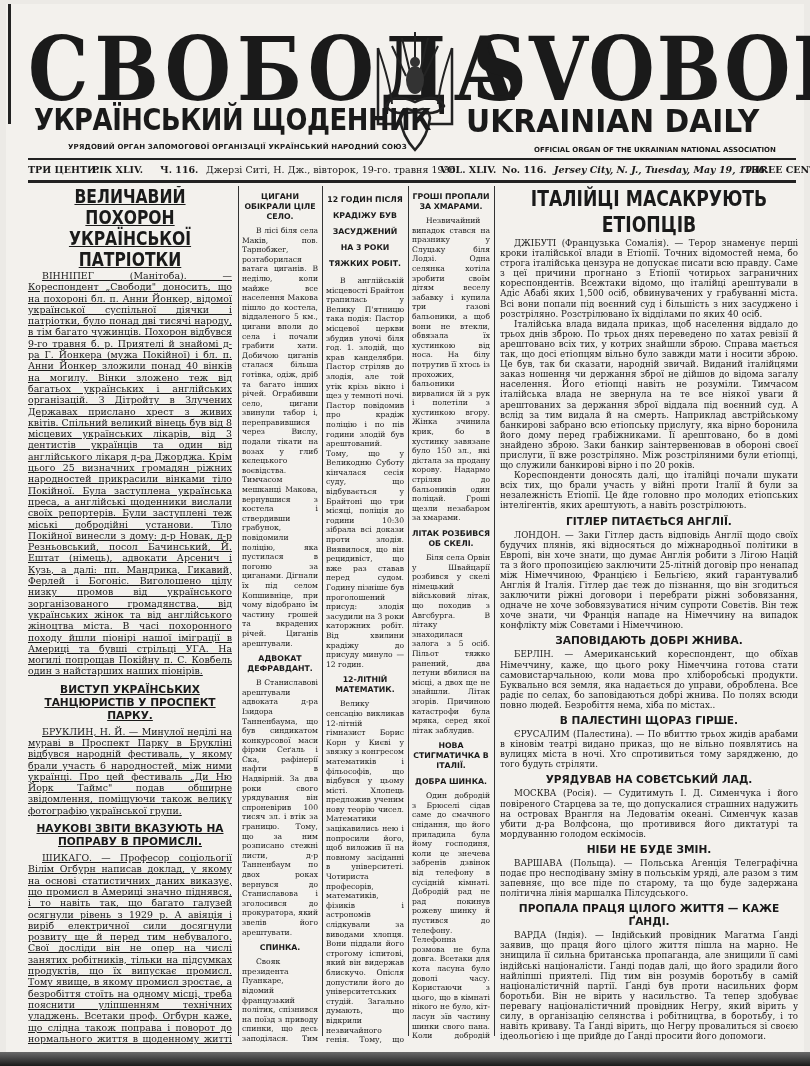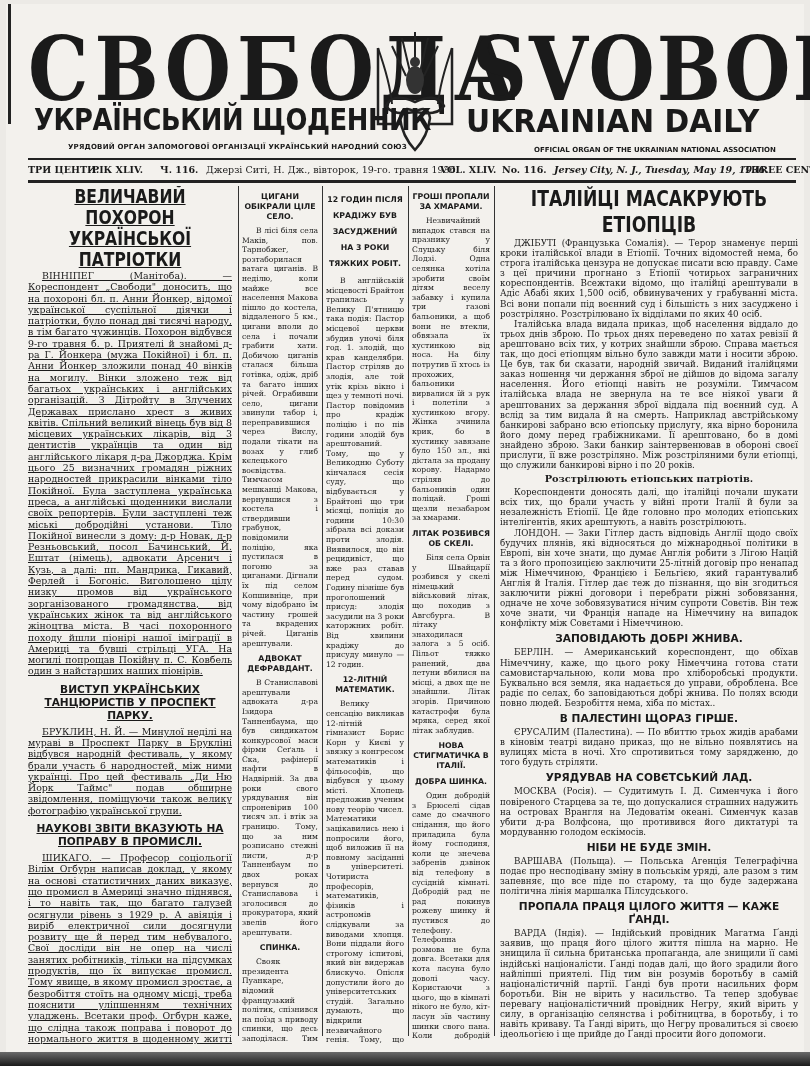--- a/index.html
+++ b/index.html
@@ -148,24 +148,24 @@
 
   <div class="col" style="left:494px; width:298px; height:858px; font-size:8.7px; line-height:10.1px;">
     <div>
       <h2 class="h-big" style="font-size:21px;line-height:26px;">ІТАЛІЙЦІ МАСАКРУЮТЬ ЕТІОПЦІВ</h2>
       <p>ДЖІБУТІ (Французька Сомалія). — Терор знаменує перші кроки італійської влади в Етіопії. Точних відомостей нема, бо строга італійська цензура не допускає писати всю правду. Саме з цеї причини прогнано з Етіопії чотирьох заграничних кореспондентів. Всежтаки відомо, що італійці арештували в Адіс Абабі яких 1,500 осіб, обвинувачених у грабуванні міста. Всі вони попали під воєнний суд і більшість з них засуджено і розстріляно. Розстрілювано їх відділами по яких 40 осіб.</p>
     </div>
     <div>
       <p>Італійська влада видала приказ, щоб населення віддало до трьох днів зброю. По трьох днях переведено по хатах ревізії й арештовано всіх тих, у котрих знайшли зброю. Справа мається так, що досі етіопцям вільно було завжди мати і носити зброю. Це був, так би сказати, народній звичай. Виданий італійцями заказ ношення чи держання зброї не дійшов до відома загалу населення. Його етіопці навіть не розуміли. Тимчасом італійська влада не звернула на те все ніякої уваги й арештованих за держання зброї віддала під воєнний суд. А вслід за тим видала й на смерть. Наприклад австрійському банкирові забрано всю етіопську прислугу, яка вірно боронила його дому перед грабіжниками. Її арештовано, бо в домі знайдено зброю. Заки банкир заінтервенював в обороні своєї прислуги, її вже розстріляно. Між розстріляними були етіопці, що служили банкирові вірно і по 20 років.</p>
     </div>
     <div>
-      <h4 class="h-sub">Розстрілюють етіопських патріотів.</h4>
       <p>Кореспонденти доносять далі, що італійці почали шукати всіх тих, що брали участь у війні проти Італії й були за незалежність Етіопії. Це йде головно про молодих етіопських інтелігентів, яких арештують, а навіть розстрілюють.</p>
     </div>
     <div>
+      <h3 class="h-med" style="margin:4px 0 2px;">ГІТЛЕР ПИТАЄТЬСЯ АНГЛІЇ.</h3>
       <p>ЛОНДОН. — Заки Гітлер дасть відповідь Англії щодо своїх будучих плянів, які відносяться до міжнародньої політики в Европі, він хоче знати, що думає Англія робити з Лігою Націй та з його пропозицією заключити 25-літній договір про ненапад між Німеччиною, Францією і Бельгією, який гарантувалиб Англія й Італія. Гітлер дає теж до пізнання, що він згодиться заключити ріжні договори і перебрати ріжні зобовязання, одначе не хоче зобовязуватися нічим супроти Совєтів. Він теж хоче знати, чи Франція нападе на Німеччину на випадок конфлікту між Совєтами і Німеччиною.</p>
     </div>
     <div>
       <h3 class="h-med" style="margin:4px 0 2px;">ЗАПОВІДАЮТЬ ДОБРІ ЖНИВА.</h3>
       <p>БЕРЛІН. — Американський кореспондент, що обїхав Німеччину, каже, що цього року Німеччина готова стати самовистарчальною, коли мова про хліборобські продукти. Буквально вся земля, яка надається до управи, оброблена. Все радіє по селах, бо заповідаються добрі жнива. По полях всюди повно людей. Безробіття нема, хіба по містах..</p>
     </div>
     <div>
       <h3 class="h-med" style="margin:4px 0 2px;">В ПАЛЕСТИНІ ЩОРАЗ ГІРШЕ.</h3>
       <p>ЄРУСАЛИМ (Палестина). — По вбиттю трьох жидів арабами в кіновім театрі видано приказ, що не вільно появлятись на вулицях міста в ночі. Хто спротивиться тому зарядженю, до того будуть стріляти.</p>
     </div>

